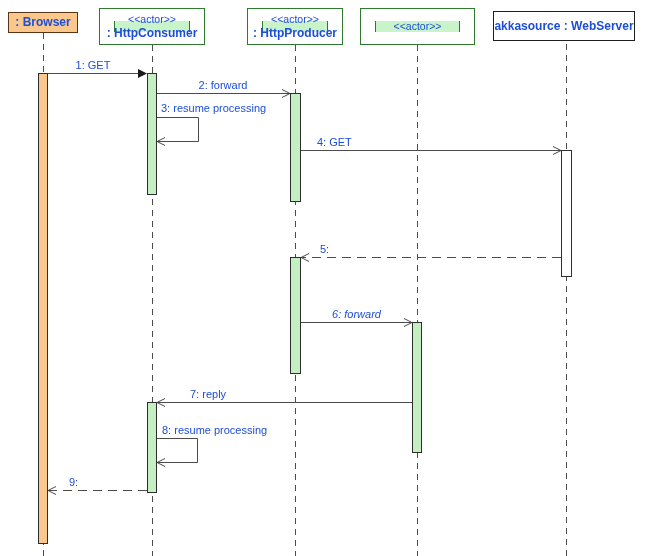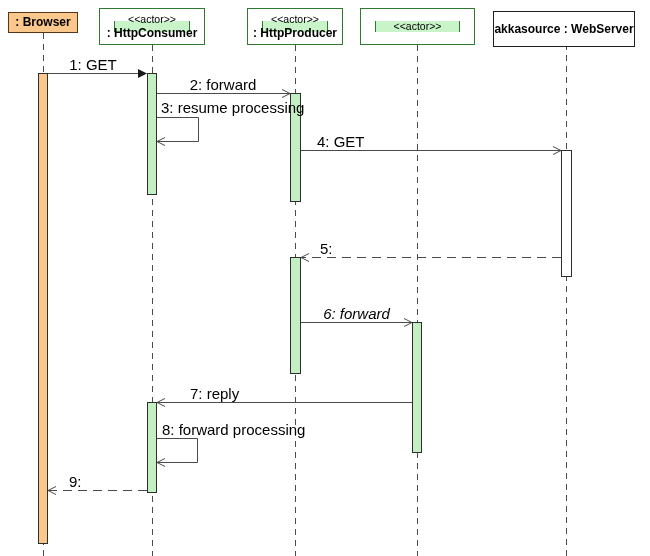--- a/index.html
+++ b/index.html
@@ -1,18 +1,18 @@
 <!DOCTYPE html>
 <html><head>
 <meta charset="utf-8">
 <style>
   html,body{margin:0;padding:0;background:#ffffff;}
   .canvas{
     position:relative;width:650px;height:556px;background:#ffffff;
-    font-family:"Liberation Sans","DejaVu Sans",sans-serif;color:#000000;
+    font-family:"Liberation Sans","DejaVu Sans",sans-serif;color:#1d4ed8;
     overflow:hidden;
   }
   .wires{position:absolute;left:0;top:0;z-index:1;}
   
   .pbox{position:absolute;z-index:3;box-sizing:border-box;text-align:center;}
   .pbox.simple{border:1px solid #5a3414;background:#fac78c;
     font-weight:bold;font-size:12px;display:flex;align-items:center;justify-content:center;}
   .pbox.server{border:1px solid #1f1f1f;background:#ffffff;
     font-weight:bold;font-size:12px;display:flex;align-items:center;justify-content:center;}
   .pbox.actor{border:1px solid #2f7a2f;background:#ffffff;padding:12px;}
@@ -22,21 +22,21 @@
     display:flex;flex-direction:column;align-items:center;justify-content:center;
   }
   .stereo{font-size:10.5px;line-height:13px;}
   .pname{font-size:12px;font-weight:bold;line-height:15px;white-space:nowrap;}
   
   .bar{position:absolute;z-index:2;box-sizing:content-box;border:1px solid #2e2e2e;}
   .bar.green{background:#c3efc3;}
   .bar.orange{background:#fac78c;}
   .bar.white{background:#ffffff;}
   
-  .mlabel{position:absolute;z-index:3;font-size:15px;line-height:12px;white-space:nowrap;}
+  .mlabel{position:absolute;z-index:3;font-size:11px;line-height:12px;white-space:nowrap;}
   .mlabel.center{text-align:center;}
 </style>
 </head>
 <body>
 
 <div class="canvas">
 
   <svg class="wires" width="650" height="556" viewBox="0 0 650 556">
     <g stroke="#4b4b4b" stroke-width="1" fill="none">
 
@@ -101,27 +101,27 @@
       <span class="pname">: HttpProducer</span>
     </div>
   </div>
 
   <div class="pbox actor" style="left:360px;top:8px;width:115px;height:37px;">
     <div class="inner">
       <span class="stereo">&lt;&lt;actor&gt;&gt;</span>
     </div>
   </div>
 
-  <div class="pbox server" style="left:493px;top:11px;width:142px;height:36px;">
+  <div class="pbox server" style="left:493px;top:11px;width:142px;height:30px;">
     <span class="pname">akkasource : WebServer</span>
   </div>
 
   <div class="mlabel center" style="left:58px;top:59px;width:70px;">1: GET</div>
   <div class="mlabel center" style="left:178px;top:79px;width:90px;">2: forward</div>
   <div class="mlabel" style="left:161px;top:102px;">3: resume processing</div>
   <div class="mlabel" style="left:317px;top:136px;">4: GET</div>
   <div class="mlabel" style="left:320px;top:243px;">5:</div>
   <div class="mlabel center" style="left:309px;top:308px;width:95px;font-style:italic;">6: forward</div>
   <div class="mlabel" style="left:170px;top:388px;margin-left:20px;">7: reply</div>
-  <div class="mlabel" style="left:162px;top:424px;">8: forward processing</div>
+  <div class="mlabel" style="left:162px;top:424px;">8: resume processing</div>
   <div class="mlabel" style="left:69px;top:476px;">9:</div>
 
 </div>
 
 </body></html>

